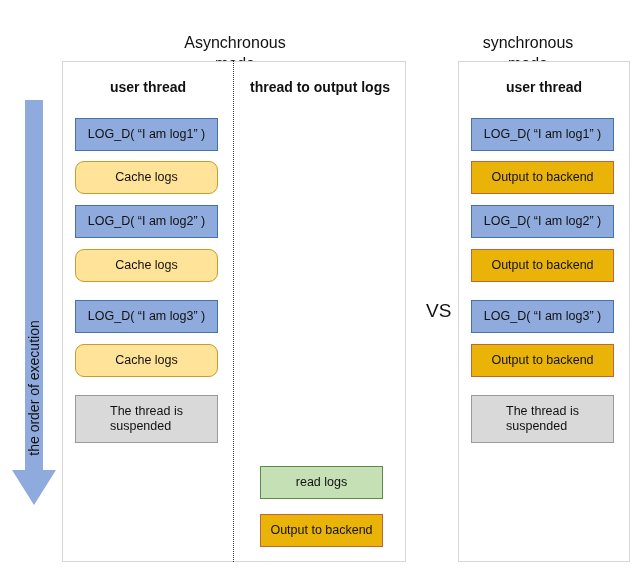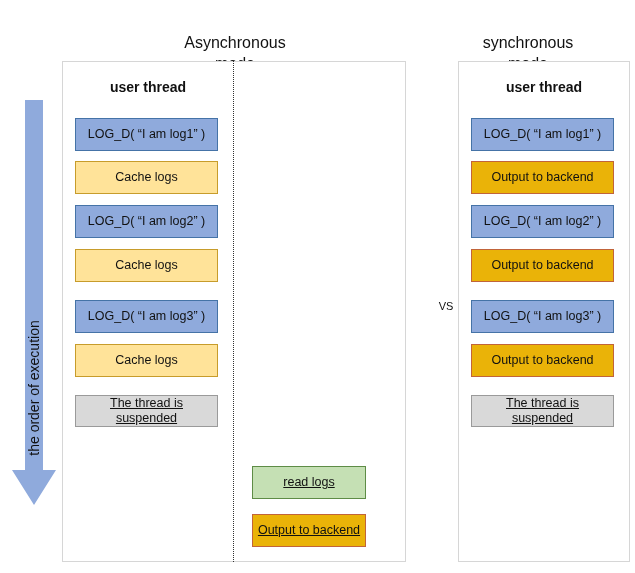--- a/index.html
+++ b/index.html
@@ -66,49 +66,49 @@
   #head-logthread  { left: 236px; top: 78px; width: 168px; }
   #head-user-sync  { left: 460px; top: 78px; width: 168px; }
 
   
   .block {
     position: absolute;
     box-sizing: border-box;
     display: flex;
     align-items: center;
     justify-content: center;
-    text-align: center;
+    text-align: left;
     font-size: 12.5px;
     line-height: 15px;
     color: #111111;
     border-width: 1px;
     border-style: solid;
     white-space: pre-line;
   }
   .block.blue   { background: #8FAADC; border-color: #4573A7; }
-  .block.yellow { background: #FFE399; border-color: #C79C2B; }
+  .block.yellow { background: #FFE399; border-color: #C79C2B; border-radius: 9px; }
   .block.orange { background: #eab308; border-color: #C1643A; }
   .block.green  { background: #C5E0B4; border-color: #5E8C46; }
   .block.gray   { background: #D9D9D9; border-color: #9A9A9A; }
 
   
   .col-left  { left: 75px;  width: 143px; }
-  .col-mid   { left: 252px; width: 114px; text-decoration: underline; }
+  .col-mid   { left: 260px; width: 123px; }
   .col-right { left: 471px; width: 143px; }
   .h33 { height: 33px; }
-  .h36 { height: 32px; text-decoration: underline; }
+  .h36 { height: 48px; }
 
   
   #vs-label {
     position: absolute;
     left: 426px;
     top: 300px;
     width: 40px;
-    text-align: center;
-    font-size: 11px;
+    text-align: left;
+    font-size: 19px;
     color: #111111;
   }
 
   
   #order-arrow {
     position: absolute;
     left: 12px;
     top: 100px;
     width: 44px;
     height: 412px;
@@ -140,20 +140,21 @@
     <svg width="44" height="412" viewBox="0 0 44 412">
       <polygon points="13,0 31,0 31,370 44,370 22,405 0,370 13,370" fill="#8FAADC"></polygon>
     </svg>
     <div id="order-arrow-label">the order of execution</div>
   </div>
 
   <div class="panel" id="panel-async"></div>
   <div class="divider"></div>
 
   <div class="col-head" id="head-user-async">user thread</div>
+  <div class="col-head" id="head-logthread">thread to output logs</div>
 
   <div class="block blue col-left h33" style="top:118px">LOG_D( “I am log1” )</div>
   <div class="block yellow col-left h33" style="top:161px">Cache logs</div>
   <div class="block blue col-left h33" style="top:205px">LOG_D( “I am log2” )</div>
   <div class="block yellow col-left h33" style="top:249px">Cache logs</div>
   <div class="block blue col-left h33" style="top:300px">LOG_D( “I am log3” )</div>
   <div class="block yellow col-left h33" style="top:344px">Cache logs</div>
   <div class="block gray col-left h36" style="top:395px">The thread is
 suspended</div>
 

